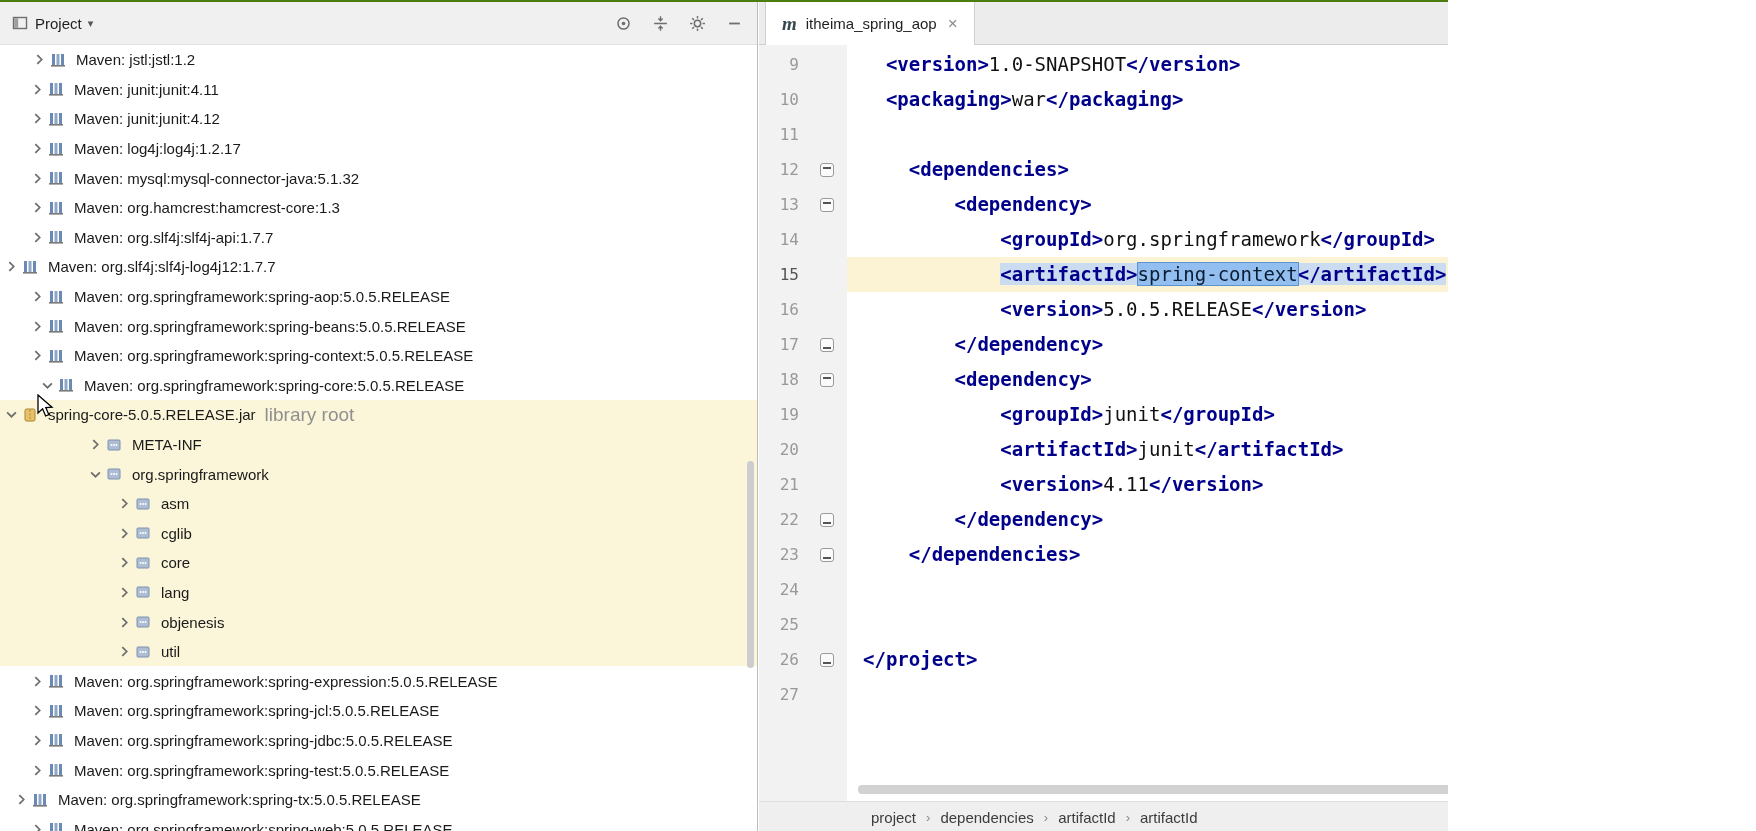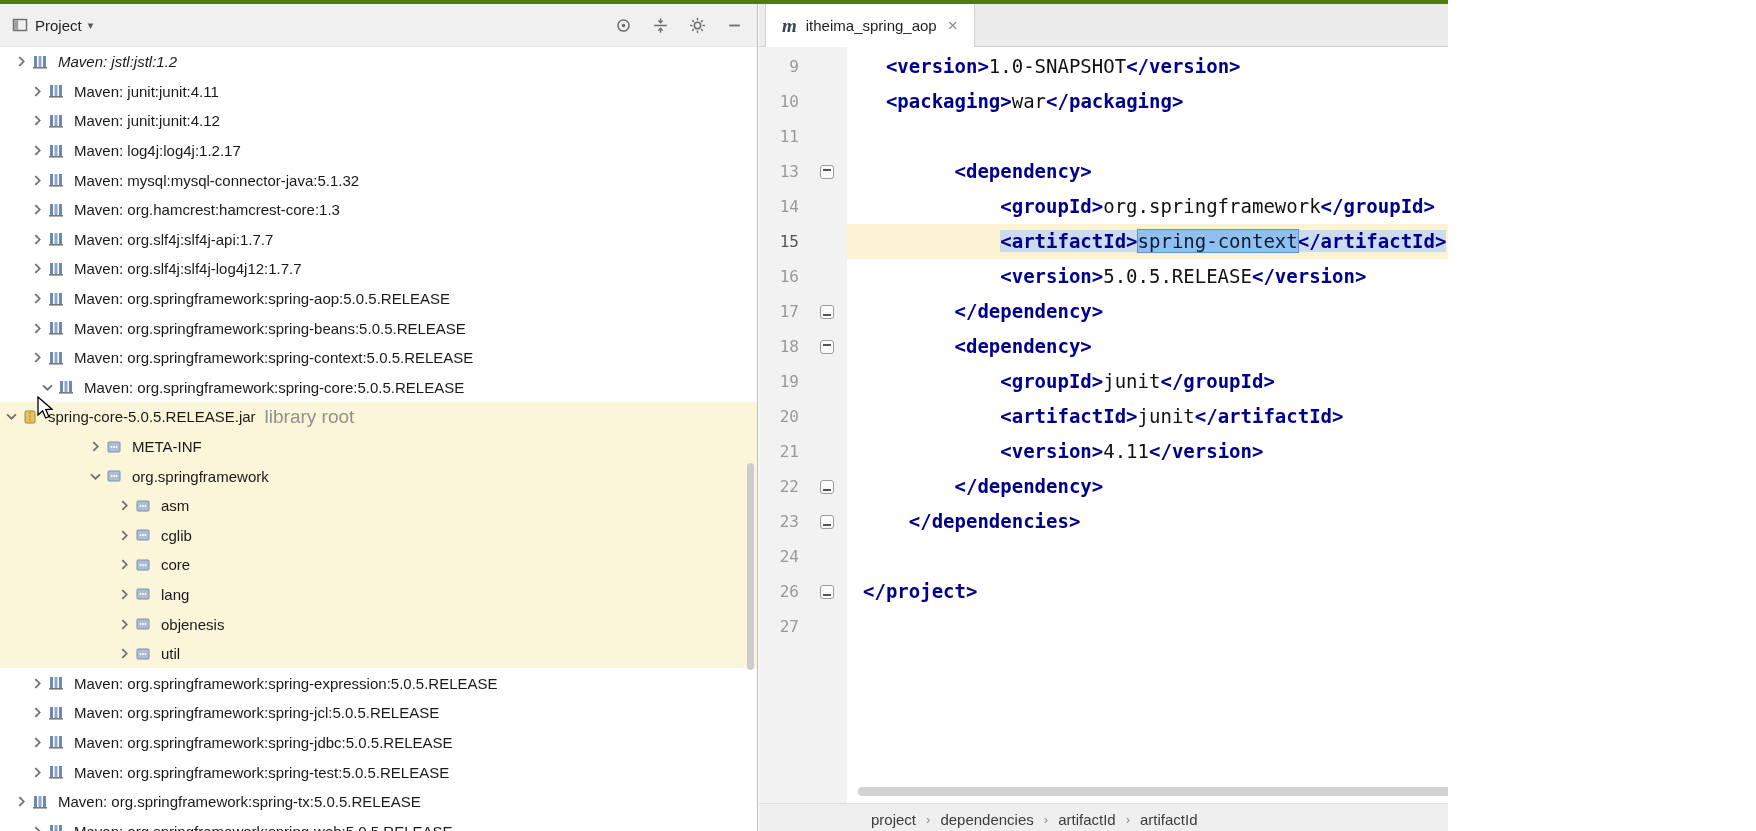--- a/index.html
+++ b/index.html
@@ -1,20 +1,20 @@
 <!DOCTYPE html>
 <html><head>
 <meta charset="utf-8">
 <style>
   * { box-sizing: border-box; }
   body { margin: 0; background: #ffffff; }
   .app {
     position: relative; width: 1448px; height: 831px; overflow: hidden;
     font-family: "Liberation Sans", sans-serif; background: #fff;
-    border-top: 4px solid #4d7c0f;
+    border-top: 2px solid #4d7c0f;
   }
 
   
   .project-panel {
     position: absolute; left: 0; top: 0; width: 758px; height: 831px;
     background: #fff; border-right: 1px solid #bdbdbd;
   }
   .panel-header {
     height: 43px; display: flex; align-items: center; gap: 7px;
     padding: 0 14px 0 12px; background: #f0f0f0; border-bottom: 1px solid #e3e3e3;
@@ -152,21 +152,21 @@
             </svg>
         </span>
         <span class="hicon">
           <svg width="17" height="17" viewBox="0 0 16 16">
               <line x1="3" y1="8" x2="13" y2="8" stroke="#6e6e6e" stroke-width="1.7"></line>
             </svg>
         </span>
       </span>
     </div>
     <div class="tree">
-        <div class="tree-row" style="padding-left: 10px; font-style: italic;">
+        <div class="tree-row" style="padding-left: 28px;">
           <span class="arrow">
             <svg width="11" height="11" viewBox="0 0 10 10">
               <polyline points="3,1 7,5 3,9" fill="none" stroke="#6e6e6e" stroke-width="1.6"></polyline>
             </svg>
           </span>
           <span class="ticon">
             <svg width="16" height="16" viewBox="0 0 16 16">
               <rect x="2" y="2" width="3" height="11" fill="#6a89b5"></rect>
               <rect x="6.5" y="2" width="3" height="11" fill="#8fa6c4"></rect>
               <rect x="11" y="2" width="3" height="11" fill="#6a89b5"></rect>
@@ -264,21 +264,21 @@
           <span class="ticon">
             <svg width="16" height="16" viewBox="0 0 16 16">
               <rect x="2" y="2" width="3" height="11" fill="#6a89b5"></rect>
               <rect x="6.5" y="2" width="3" height="11" fill="#8fa6c4"></rect>
               <rect x="11" y="2" width="3" height="11" fill="#6a89b5"></rect>
               <rect x="1" y="13" width="14" height="1.6" fill="#7a7a7a"></rect>
             </svg>
           </span>
           <span class="tlabel">Maven: org.slf4j:slf4j-api:1.7.7</span>
         </div>
-        <div class="tree-row" style=" margin-left: 26px;">
+        <div class="tree-row" style="">
           <span class="arrow">
             <svg width="11" height="11" viewBox="0 0 10 10">
               <polyline points="3,1 7,5 3,9" fill="none" stroke="#6e6e6e" stroke-width="1.6"></polyline>
             </svg>
           </span>
           <span class="ticon">
             <svg width="16" height="16" viewBox="0 0 16 16">
               <rect x="2" y="2" width="3" height="11" fill="#6a89b5"></rect>
               <rect x="6.5" y="2" width="3" height="11" fill="#8fa6c4"></rect>
               <rect x="11" y="2" width="3" height="11" fill="#6a89b5"></rect>
@@ -612,20 +612,25 @@
           <span class="lnum">10</span>
           <span class="fold"></span>
           <span class="ctext"><span class="seg-txt">  </span><span class="seg-tag">&lt;packaging&gt;</span><span class="seg-txt">war</span><span class="seg-tag">&lt;/packaging&gt;</span></span>
         </div>
         <div class="code-line">
           <span class="lnum">11</span>
           <span class="fold"></span>
           <span class="ctext"></span>
         </div>
         <div class="code-line">
+          <span class="lnum">12</span>
+          <span class="fold open"></span>
+          <span class="ctext"><span class="seg-txt">    </span><span class="seg-tag">&lt;dependencies&gt;</span></span>
+        </div>
+        <div class="code-line">
           <span class="lnum">13</span>
           <span class="fold open"></span>
           <span class="ctext"><span class="seg-txt">        </span><span class="seg-tag">&lt;dependency&gt;</span></span>
         </div>
         <div class="code-line">
           <span class="lnum">14</span>
           <span class="fold"></span>
           <span class="ctext"><span class="seg-txt">            </span><span class="seg-tag">&lt;groupId&gt;</span><span class="seg-txt">org.springframework</span><span class="seg-tag">&lt;/groupId&gt;</span></span>
         </div>
         <div class="code-line current">
@@ -668,20 +673,25 @@
           <span class="fold close"></span>
           <span class="ctext"><span class="seg-txt">        </span><span class="seg-tag">&lt;/dependency&gt;</span></span>
         </div>
         <div class="code-line">
           <span class="lnum">23</span>
           <span class="fold close"></span>
           <span class="ctext"><span class="seg-txt">    </span><span class="seg-tag">&lt;/dependencies&gt;</span></span>
         </div>
         <div class="code-line">
           <span class="lnum">24</span>
+          <span class="fold"></span>
+          <span class="ctext"></span>
+        </div>
+        <div class="code-line">
+          <span class="lnum">25</span>
           <span class="fold"></span>
           <span class="ctext"></span>
         </div>
         <div class="code-line">
           <span class="lnum">26</span>
           <span class="fold close"></span>
           <span class="ctext"><span class="seg-tag">&lt;/project&gt;</span></span>
         </div>
         <div class="code-line">
           <span class="lnum">27</span>

